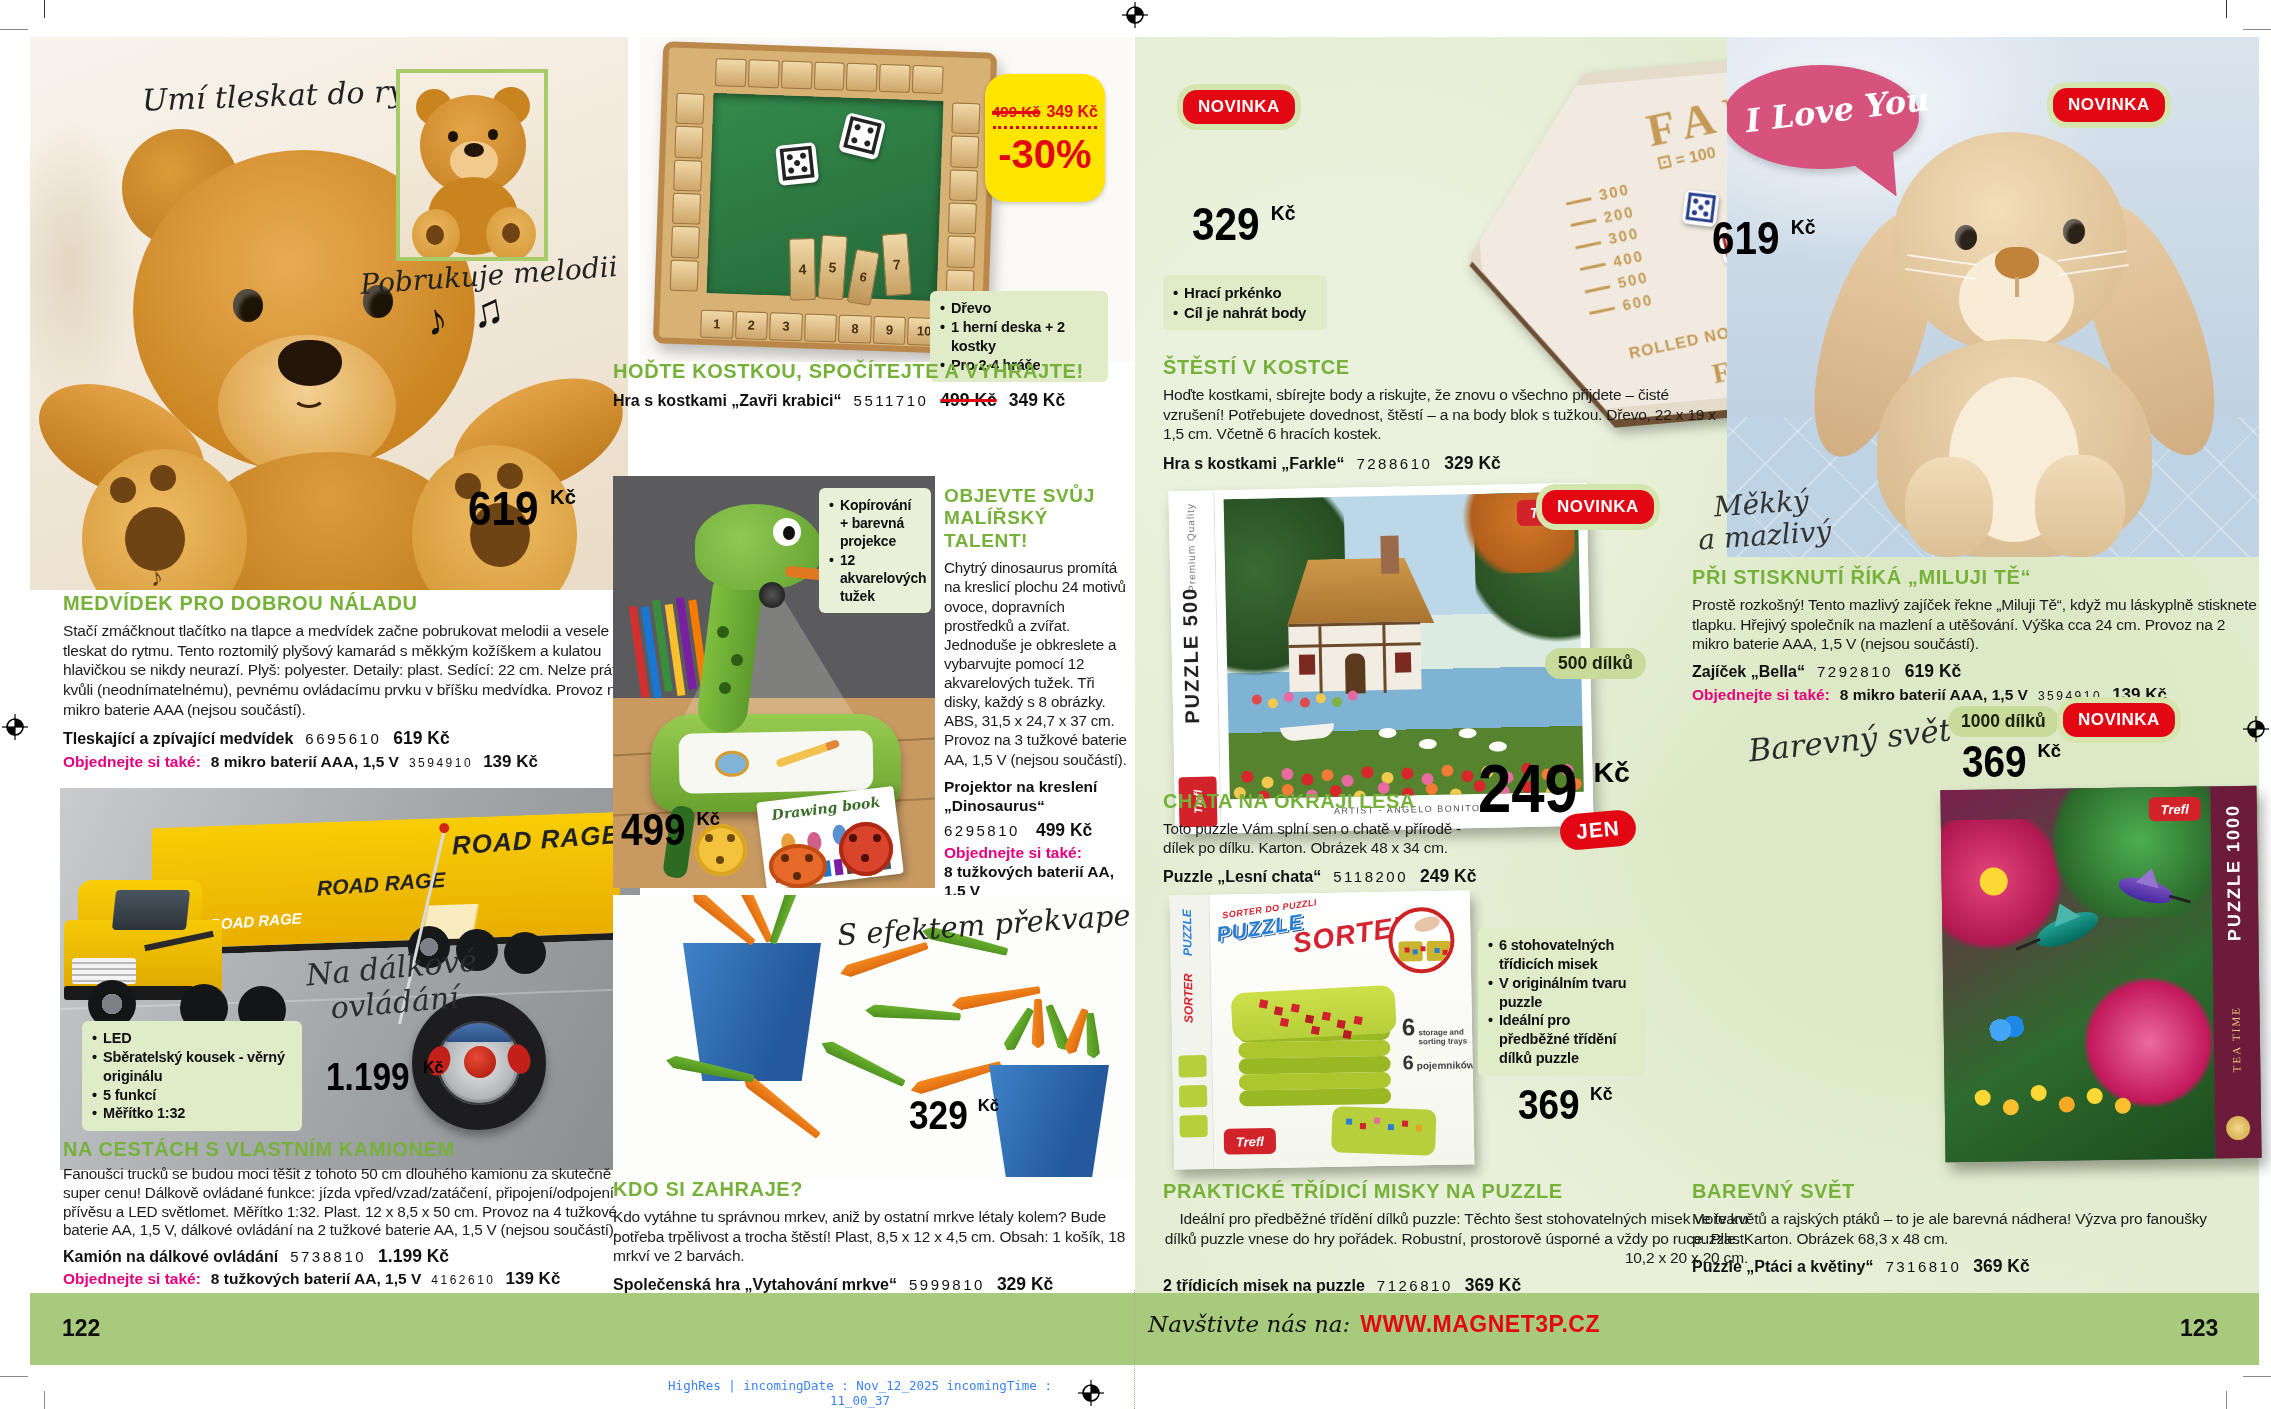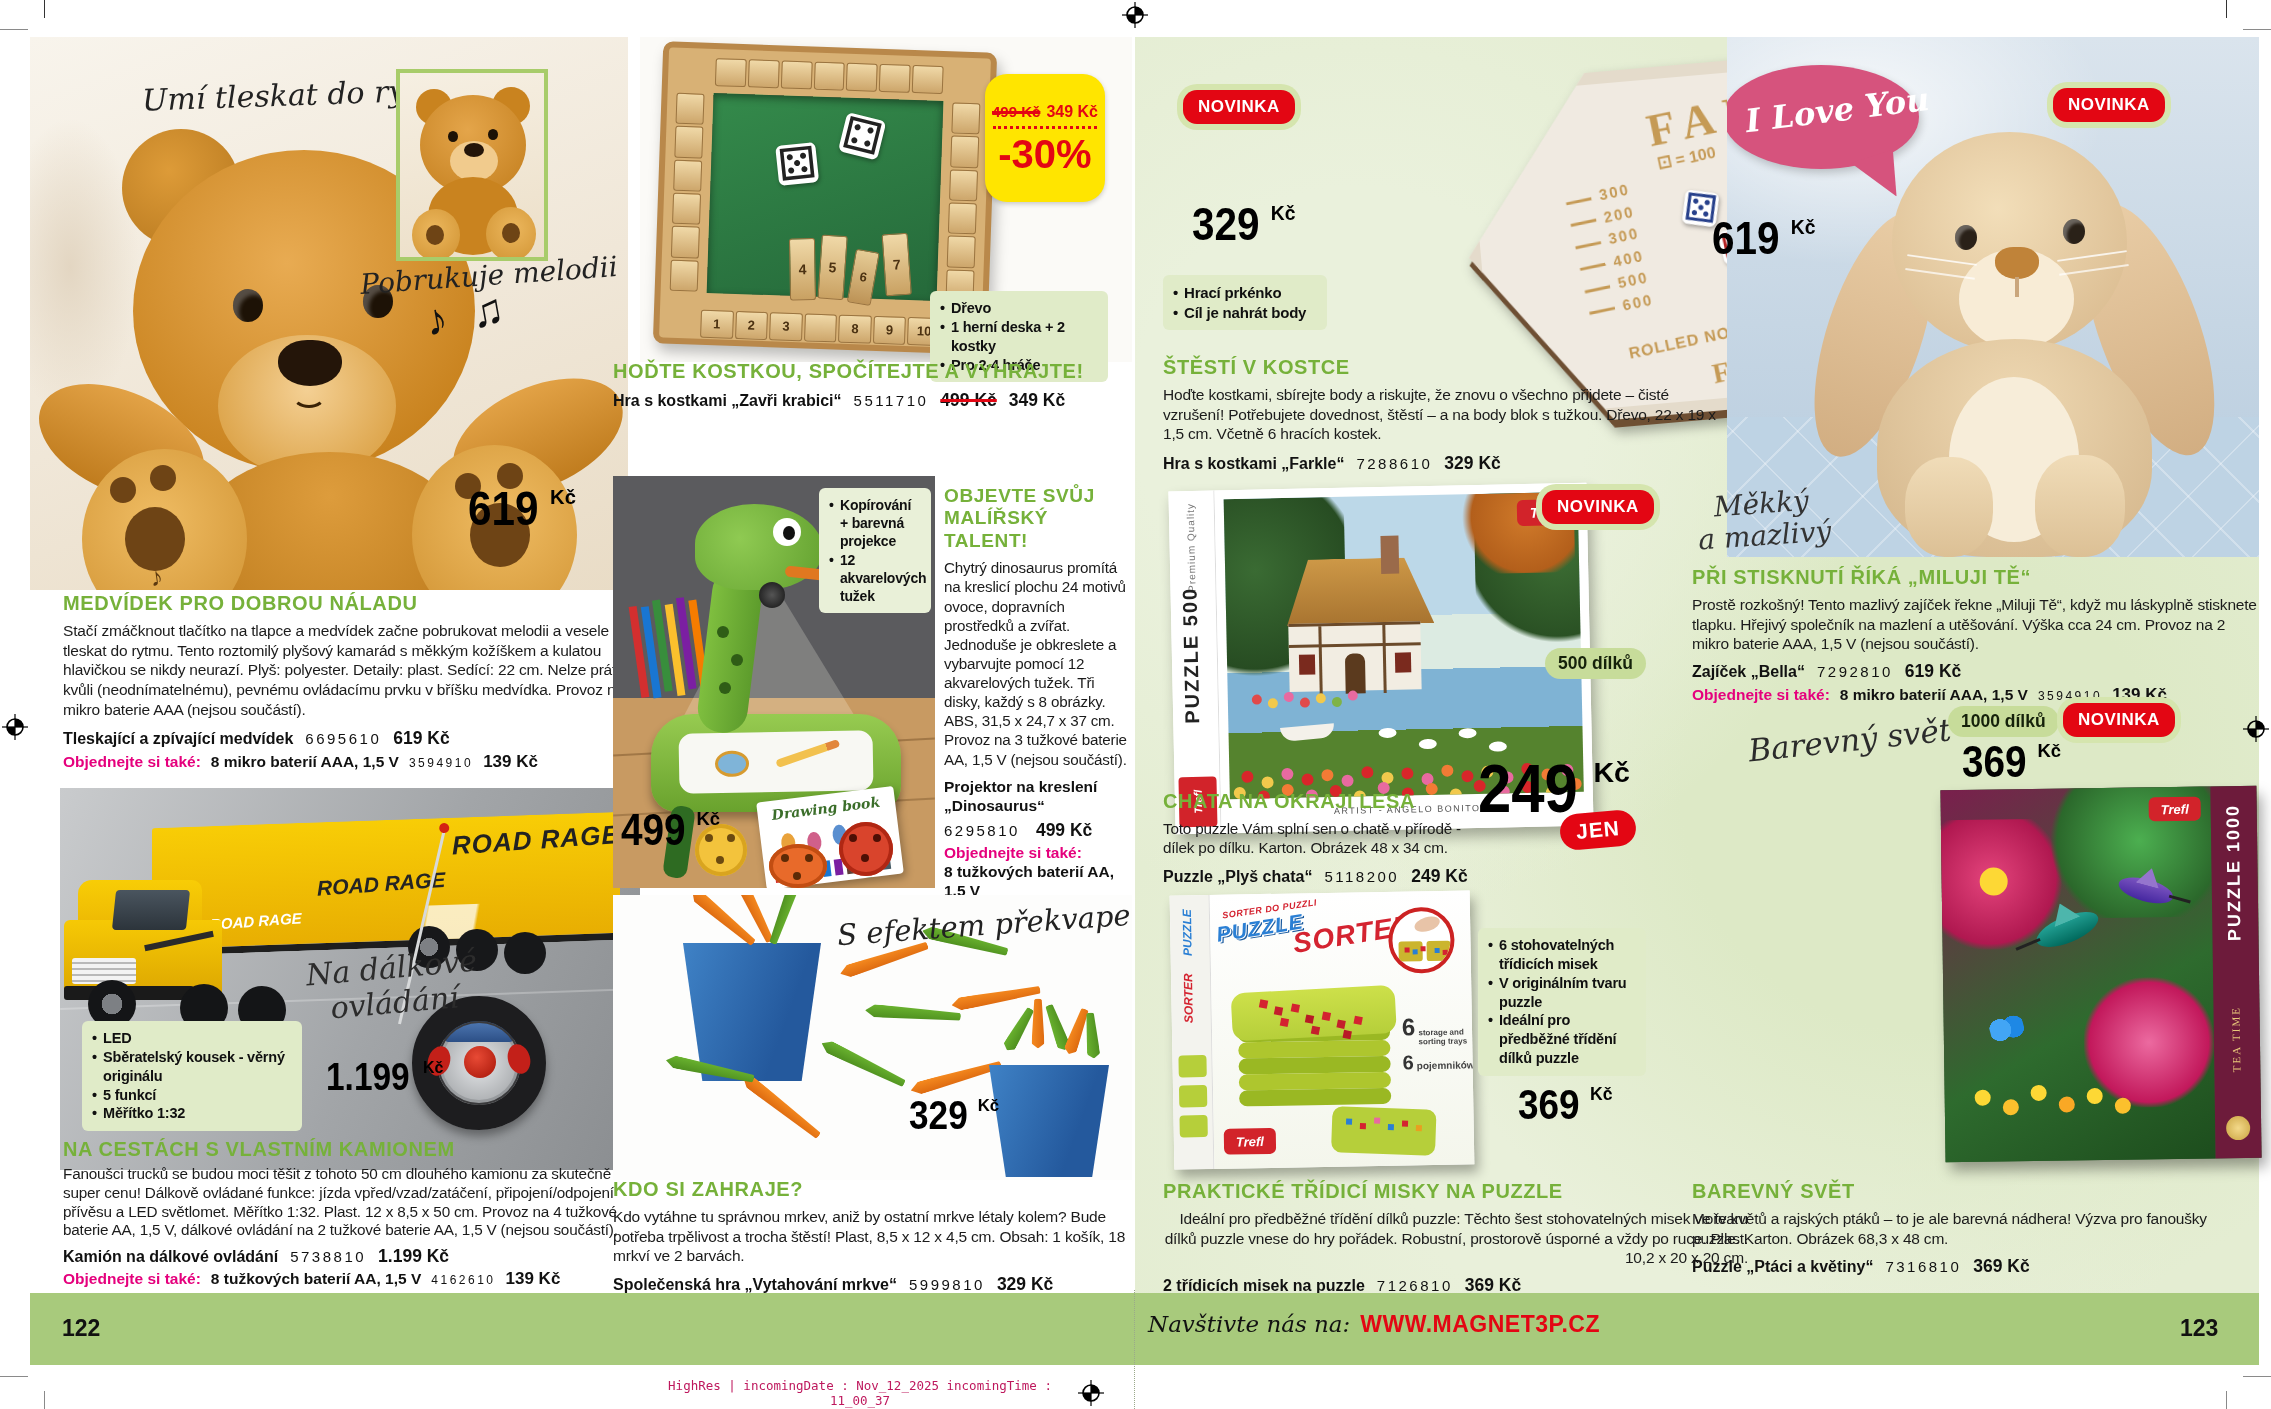--- a/index.html
+++ b/index.html
@@ -459,21 +459,21 @@
     <span class="val" style="font-weight:900;">249</span>
       <span class="cur">Kč</span>
   </div>
   <div class="abs" style="left:1560px;top:812px;width:76px;height:36px;background:var(--red);border-radius:18px;display:flex;align-items:center;justify-content:center;transform:rotate(-5deg);">
     <span style="color:#fff;font-weight:bold;font-size:21px;letter-spacing:1px;">JEN</span>
   </div>
   <div class="abs" style="left:1163px;top:790px;width:330px;">
     <div class="heading">CHATA NA OKRAJI LESA</div>
     <div class="bodytxt" style="width:310px;font-size:15.3px;">Toto puzzle Vám splní sen o chatě v přírodě - dílek po dílku. Karton. Obrázek 48 x 34 cm.</div>
     <div class="prod" style="margin-top:8px;">
-      <span class="name">Puzzle „Plyš chata“</span>
+      <span class="name">Puzzle „Lesní chata“</span>
       <span class="code">5118200</span>
       <span class="price">249 Kč</span>
     </div>
   </div>
 
   <div class="abs" style="left:1172px;top:893px;width:300px;height:274px;transform:rotate(-1deg);box-shadow:4px 8px 12px rgba(0,0,0,.3);background:#fff;">
     <div class="abs" style="left:0;top:0;width:40px;height:274px;background:#f3f3ee;border-right:1px solid #ddd;">
       <span class="abs vtext" style="left:10px;top:14px;font-size:12px;font-weight:900;font-style:italic;color:#2a7fd4;">PUZZLE</span>
       <span class="abs vtext" style="left:10px;top:78px;font-size:12px;font-weight:900;font-style:italic;color:#d42330;">SORTER</span>
       <div class="abs" style="left:6px;top:160px;width:28px;height:22px;background:#b6cf3a;border-radius:4px;box-shadow:0 30px 0 #b6cf3a,0 60px 0 #b6cf3a;"></div>
@@ -623,21 +623,21 @@
 
   <div class="abs" style="left:30px;top:1293px;width:2229px;height:72px;background:var(--barbg);">
     <span class="abs" style="left:32px;top:22px;font-size:23px;font-weight:bold;color:#111;">122</span>
     <span class="abs" style="left:2150px;top:22px;font-size:23px;font-weight:bold;color:#111;">123</span>
     <div class="abs" style="left:1118px;top:18px;display:flex;align-items:baseline;gap:10px;white-space:nowrap;">
       <span class="script" style="font-size:23px;color:#111;">Navštivte nás na:</span>
       <span style="font-size:23px;font-weight:900;color:var(--red);letter-spacing:.5px;">WWW.MAGNET3P.CZ</span>
     </div>
   </div>
 
-  <div class="abs mono" style="left:640px;top:1378px;width:440px;text-align:center;font-size:12.5px;color:#be185d;">HighRes | incomingDate : Nov_12_2025 incomingTime : 11_00_37</div>
+  <div class="abs mono" style="left:640px;top:1378px;width:440px;text-align:center;font-size:12.5px;color:#3b82f6;">HighRes | incomingDate : Nov_12_2025 incomingTime : 11_00_37</div>
 
   <svg class="regmark" viewBox="0 0 26 26" style="left:1122px;top:2px;">
     <circle cx="13" cy="13" r="8" fill="none" stroke="#000" stroke-width="1.6"></circle>
     <path d="M13 5 A8 8 0 0 1 21 13 L13 13 Z" fill="#000"></path>
       <path d="M13 21 A8 8 0 0 1 5 13 L13 13 Z" fill="#000"></path>
     <line x1="0" y1="13" x2="26" y2="13" stroke="#000" stroke-width="1.2"></line>
       <line x1="13" y1="0" x2="13" y2="26" stroke="#000" stroke-width="1.2"></line>
   </svg>
   <svg class="regmark" viewBox="0 0 26 26" style="left:1078px;top:1380px;">
     <circle cx="13" cy="13" r="8" fill="none" stroke="#000" stroke-width="1.6"></circle>

